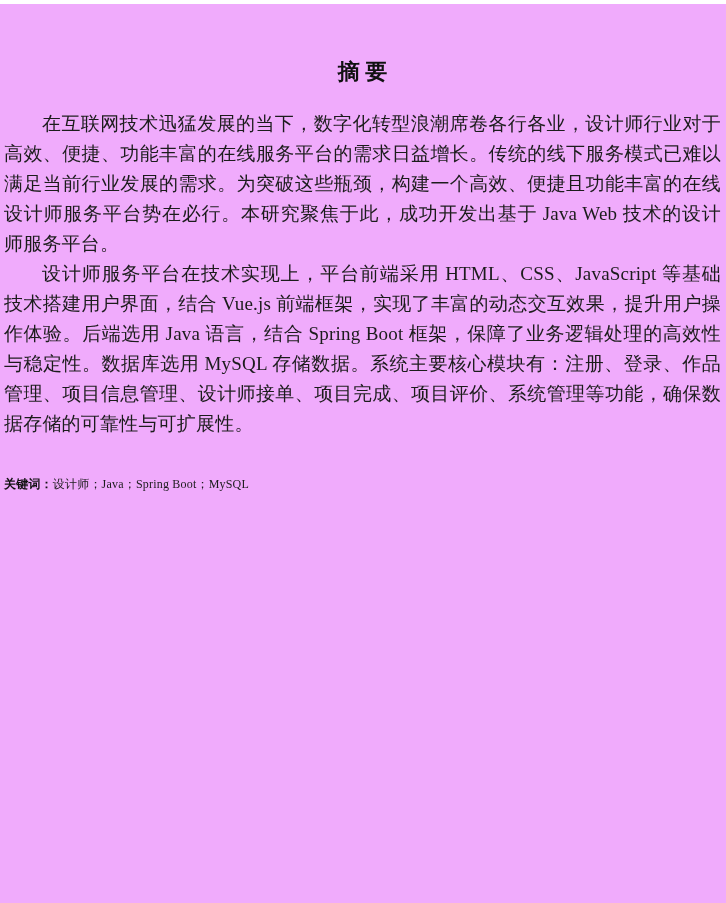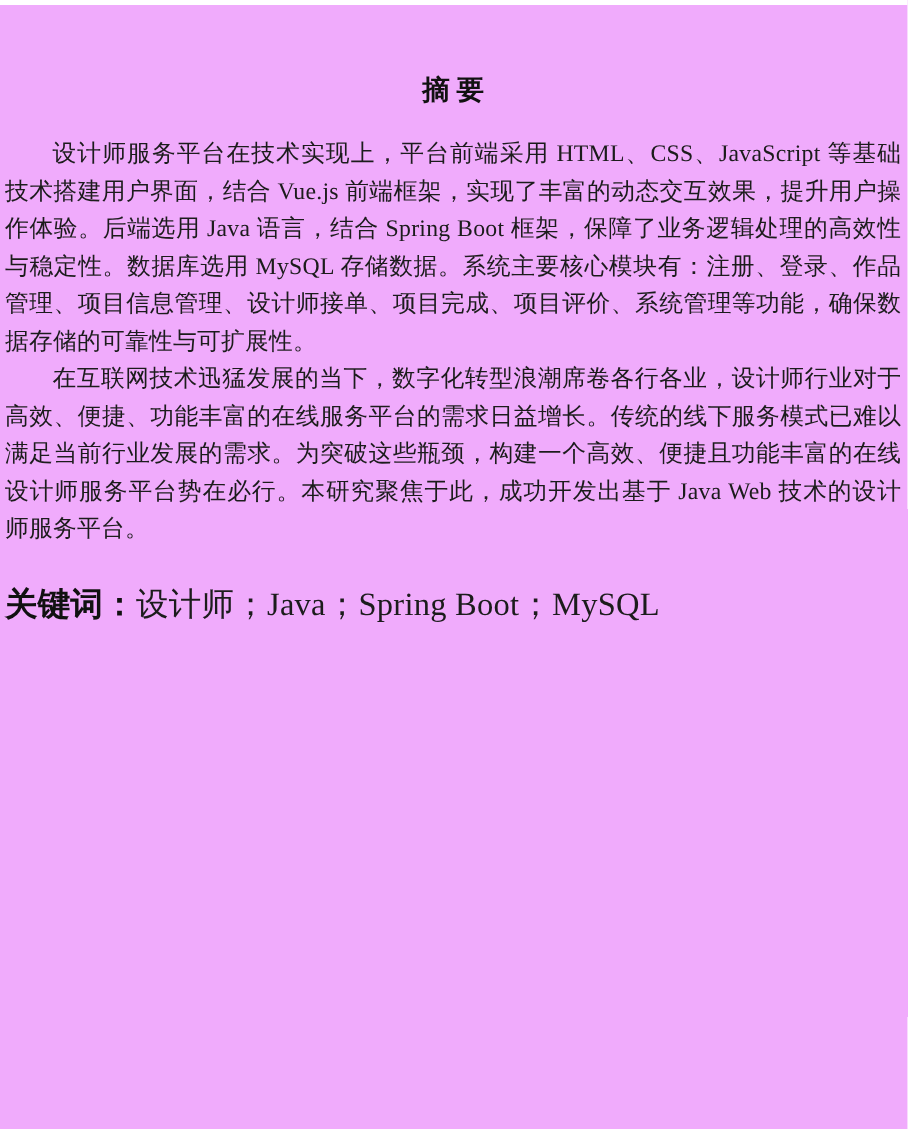--- a/index.html
+++ b/index.html
@@ -30,36 +30,36 @@
   .para {
     margin: 0;
     font-size: 19px;
     line-height: 30px;
     text-align: justify;
     text-indent: 2em;
     letter-spacing: 0.2px;
   }
   .keywords {
     margin: 30px 0 0 0;
-    font-size: 26px;
+    font-size: 12px;
     line-height: 30px;
     letter-spacing: 0.2px;
   }
   .kw-label {
     font-weight: bold;
     color: #111111;
   }
 </style>
 </head>
 <body>
 
 <div class="page">
   <h1 class="title">摘 要</h1>
 
+  <p class="para">在互联网技术迅猛发展的当下，数字化转型浪潮席卷各行各业，设计师行业对于高效、便捷、功能丰富的在线服务平台的需求日益增长。传统的线下服务模式已难以满足当前行业发展的需求。为突破这些瓶颈，构建一个高效、便捷且功能丰富的在线设计师服务平台势在必行。本研究聚焦于此，成功开发出基于 Java Web 技术的设计师服务平台。</p>
+
   <p class="para">设计师服务平台在技术实现上，平台前端采用 HTML、CSS、JavaScript 等基础技术搭建用户界面，结合 Vue.js 前端框架，实现了丰富的动态交互效果，提升用户操作体验。后端选用 Java 语言，结合 Spring Boot 框架，保障了业务逻辑处理的高效性与稳定性。数据库选用 MySQL 存储数据。系统主要核心模块有：注册、登录、作品管理、项目信息管理、设计师接单、项目完成、项目评价、系统管理等功能，确保数据存储的可靠性与可扩展性。</p>
-
-  <p class="para">在互联网技术迅猛发展的当下，数字化转型浪潮席卷各行各业，设计师行业对于高效、便捷、功能丰富的在线服务平台的需求日益增长。传统的线下服务模式已难以满足当前行业发展的需求。为突破这些瓶颈，构建一个高效、便捷且功能丰富的在线设计师服务平台势在必行。本研究聚焦于此，成功开发出基于 Java Web 技术的设计师服务平台。</p>
 
 
   <p class="keywords">
     <span class="kw-label">关键词：</span><span>设计师；Java；Spring Boot；MySQL</span>
   </p>
 </div>
 
 </body></html>

